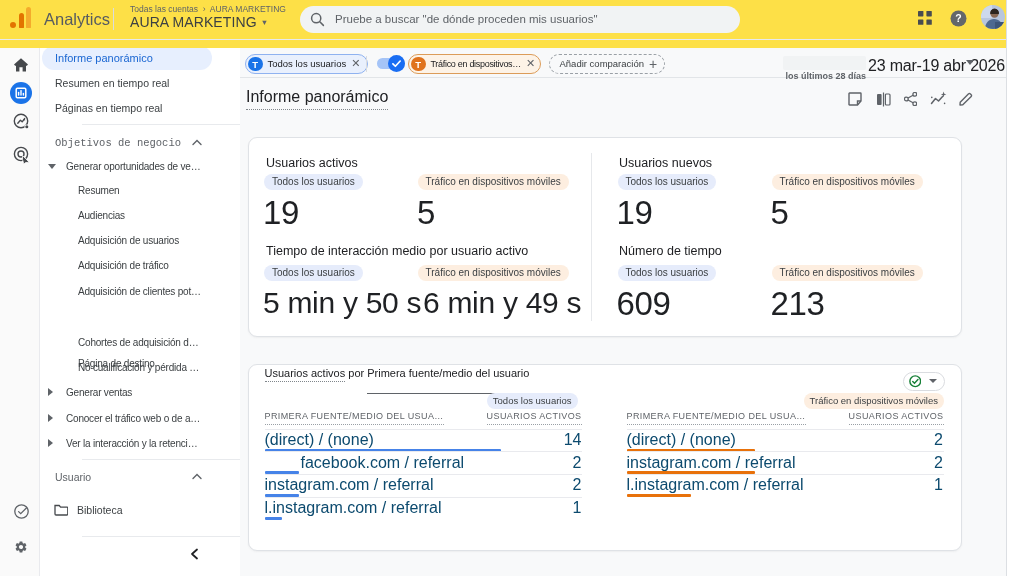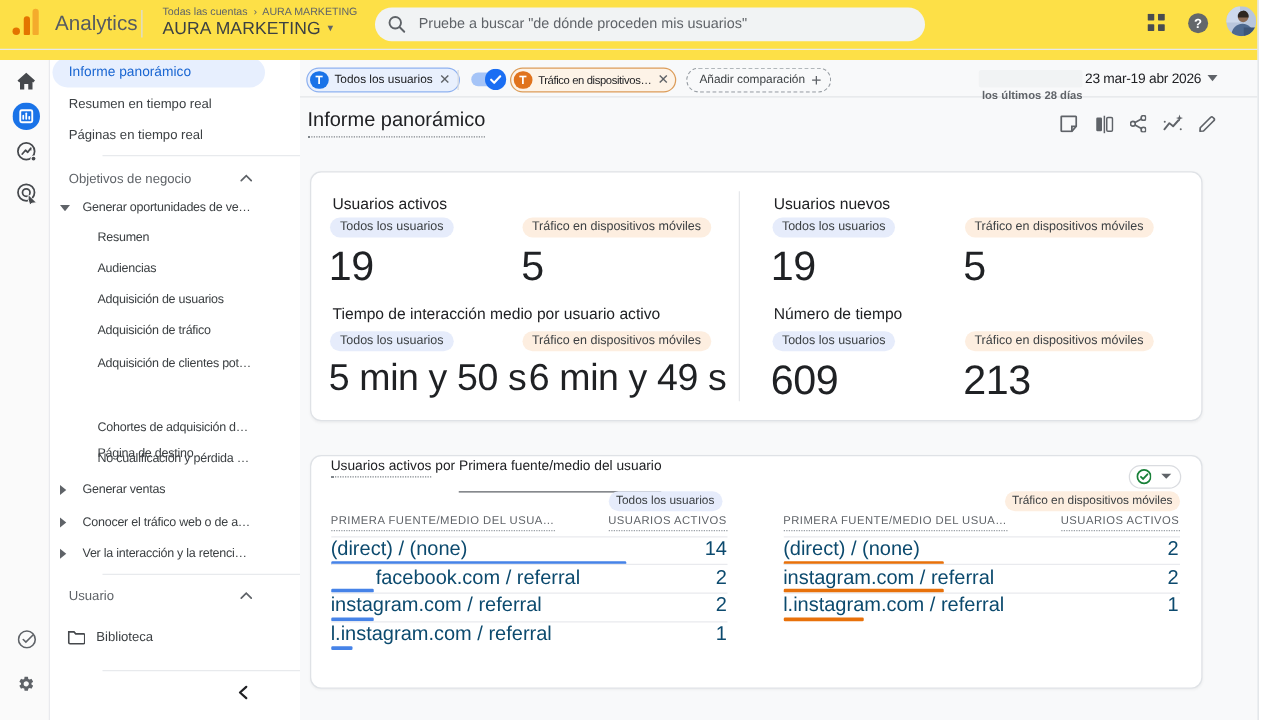--- a/index.html
+++ b/index.html
@@ -145,21 +145,21 @@
   <path fill="#5f6368" d="M19.14 12.94c.04-.3.06-.61.06-.94 0-.32-.02-.64-.07-.94l2.03-1.58a.49.49 0 0 0 .12-.61l-1.92-3.32a.488.488 0 0 0-.59-.22l-2.39.96c-.5-.38-1.03-.7-1.62-.94l-.36-2.54a.484.484 0 0 0-.48-.41h-3.84c-.24 0-.43.17-.47.41l-.36 2.54c-.59.24-1.13.57-1.62.94l-2.39-.96c-.22-.08-.47 0-.59.22L2.74 8.87c-.12.21-.08.47.12.61l2.03 1.58c-.05.3-.09.63-.09.94s.02.64.07.94l-2.03 1.58a.49.49 0 0 0-.12.61l1.92 3.32c.12.22.37.29.59.22l2.39-.96c.5.38 1.03.7 1.62.94l.36 2.54c.05.24.24.41.48.41h3.84c.24 0 .44-.17.47-.41l.36-2.54c.59-.24 1.13-.56 1.62-.94l2.39.96c.22.08.47 0 .59-.22l1.92-3.32c.12-.22.07-.47-.12-.61l-2.01-1.58zM12 15.6A3.61 3.61 0 0 1 8.4 12c0-1.98 1.62-3.6 3.6-3.6s3.6 1.62 3.6 3.6-1.62 3.6-3.6 3.6z"></path>
 </svg>
 
 <div class="abs" id="nav">
   <div class="abs navpill">
       <span>Informe panorámico</span>
     </div>
   <div class="nav-item" style="top:44.6px;">Resumen en tiempo real</div>
   <div class="nav-item" style="top:69.7px;">Páginas en tiempo real</div>
   <div class="nav-div" style="top:86px;"></div>
-  <div class="nav-sec" style="top:105px;">Objetivos de negocio</div>
+  <div class="nav-sec" style="top:105px;font-family:Liberation Mono, monospace;">Objetivos de negocio</div>
   <svg class="abs" style="left:152px;top:101px;" width="10" height="7" viewBox="0 0 10 7">
       <path d="M1 5.5 L5 1.5 L9 5.5" fill="none" stroke="#5f6368" stroke-width="1.4" stroke-linecap="round"></path>
     </svg>
   <div class="tri-down" style="left:8px;top:126px;"></div>
   <div class="nav-grp" style="top:128.3px;">Generar oportunidades de ve…</div>
   <div class="nav-sub" style="top:152px;">Resumen</div>
   <div class="nav-sub" style="top:177px;">Audiencias</div>
   <div class="nav-sub" style="top:202px;">Adquisición de usuarios</div>
   <div class="nav-sub" style="top:227px;">Adquisición de tráfico</div>
   <div class="nav-sub" style="top:253px;">Adquisición de clientes pot…</div>
@@ -204,21 +204,21 @@
   <span style="font-size:9px;color:#202124;margin-left:5px;letter-spacing:-0.3px;">Tráfico en dispositivos…</span>
   <span class="chip-x">✕</span>
 </div>
 <div class="chip" style="left:548.5px;top:54px;border:1px dashed #9aa0a6;padding:0 7px 0 10px;">
   <span style="font-size:9.5px;color:#3c4043;">Añadir comparación</span>
   <span style="color:#5f6368;font-size:14px;margin-left:5px;font-weight:400;">+</span>
 </div>
 
 <div class="abs" style="left:783px;top:55.5px;width:83px;height:14px;background:#f1f3f4;border-radius:2px;"></div>
 <div class="abs" style="left:785.5px;top:58.5px;font-size:9px;font-weight:bold;color:#5f6368;margin-top:12px;">los últimos 28 días</div>
-<div class="abs" style="left:868px;top:57px;font-size:11px;color:#202124;letter-spacing:-0.2px;">23 mar-19 abr 2026</div>
+<div class="abs" style="left:868px;top:57px;font-size:16px;color:#202124;letter-spacing:-0.2px;">23 mar-19 abr 2026</div>
 <div class="abs" style="left:966px;top:60px;width:0;height:0;border-left:4.5px solid transparent;border-right:4.5px solid transparent;border-top:5px solid #5f6368;"></div>
 
 <div class="abs" style="left:246px;top:88px;font-size:16px;color:#202124;border-bottom:1px dotted #80868b;padding-bottom:3px;">Informe panorámico</div>
 
 <svg class="abs" style="left:848px;top:92px;" width="14" height="14" viewBox="0 0 14 14">
     <path d="M1.5 1 h11 a0.5 0.5 0 0 1 0.5 0.5 v7.5 l-3.5 4 h-8 a0.5 0.5 0 0 1 -0.5-0.5 v-11 a0.5 0.5 0 0 1 0.5-0.5z" fill="none" stroke="#5f6368" stroke-width="1.4"></path>
     <path d="M13 9 l-3.5 0 0 4" fill="none" stroke="#5f6368" stroke-width="1.4"></path>
   </svg>
 <svg class="abs" style="left:876px;top:91.5px;" width="15" height="15" viewBox="0 0 15 15">
     <rect x="1" y="2" width="4.6" height="11" rx="1" fill="#5f6368"></rect>

